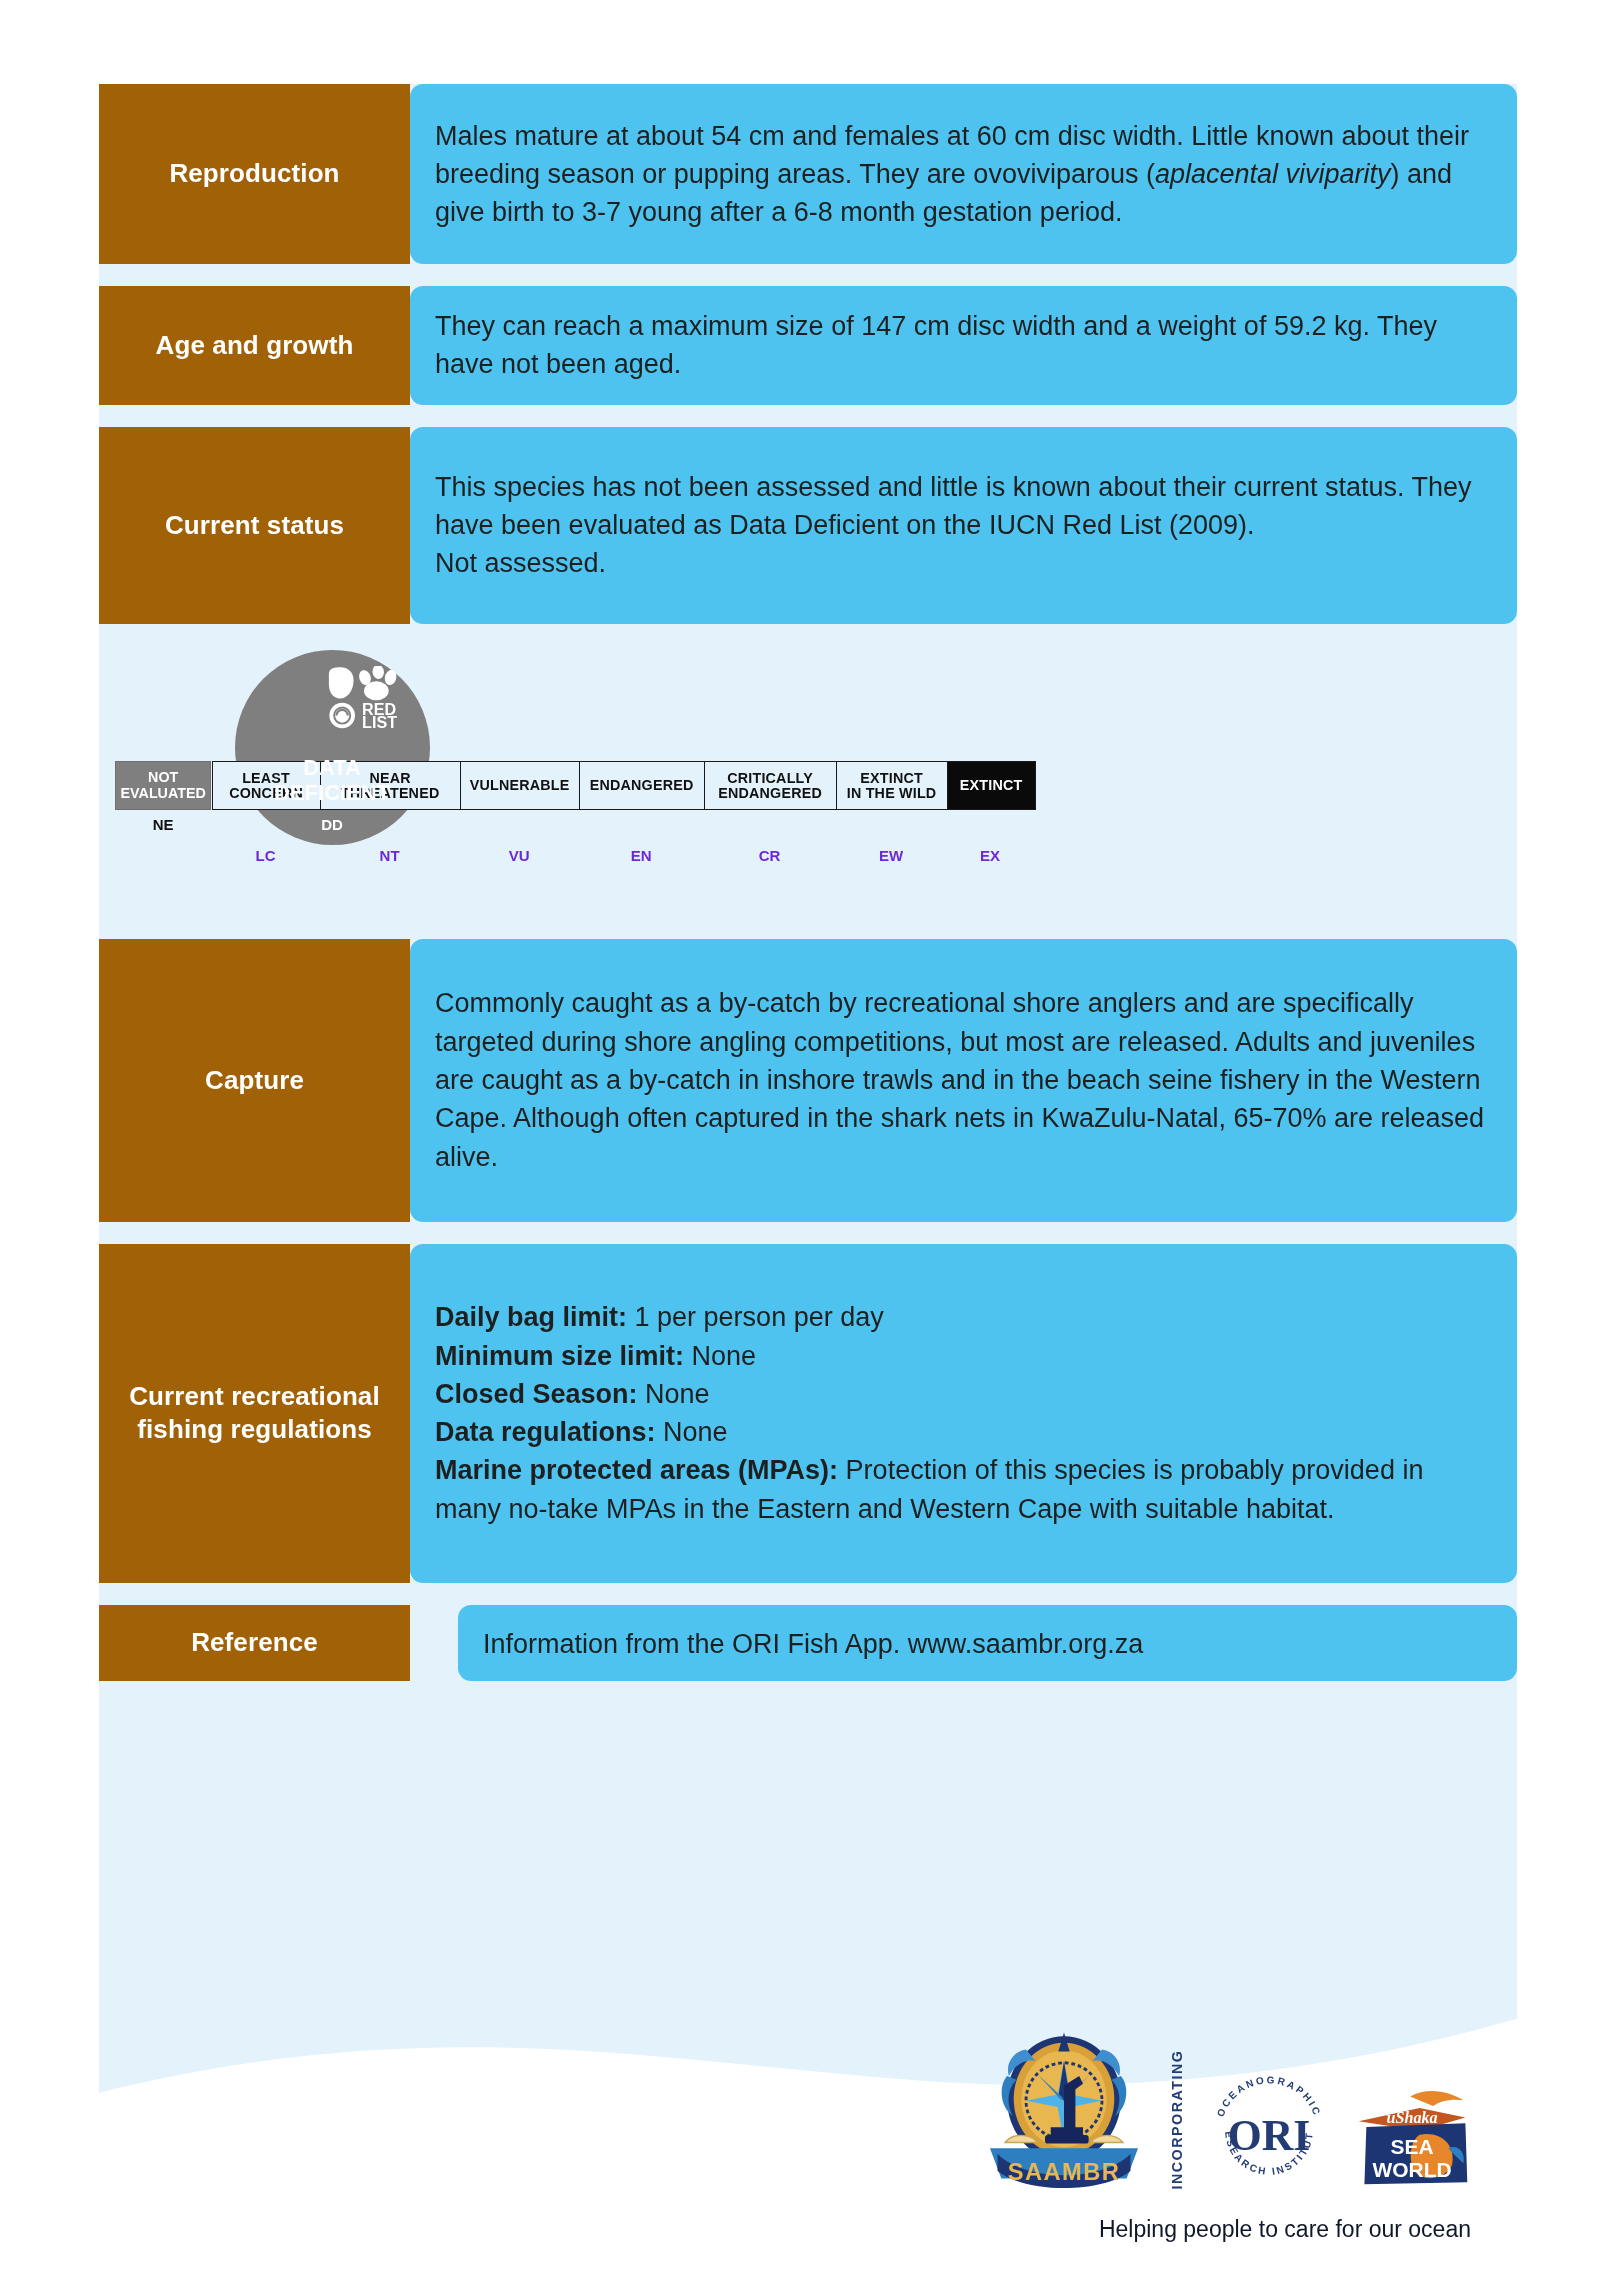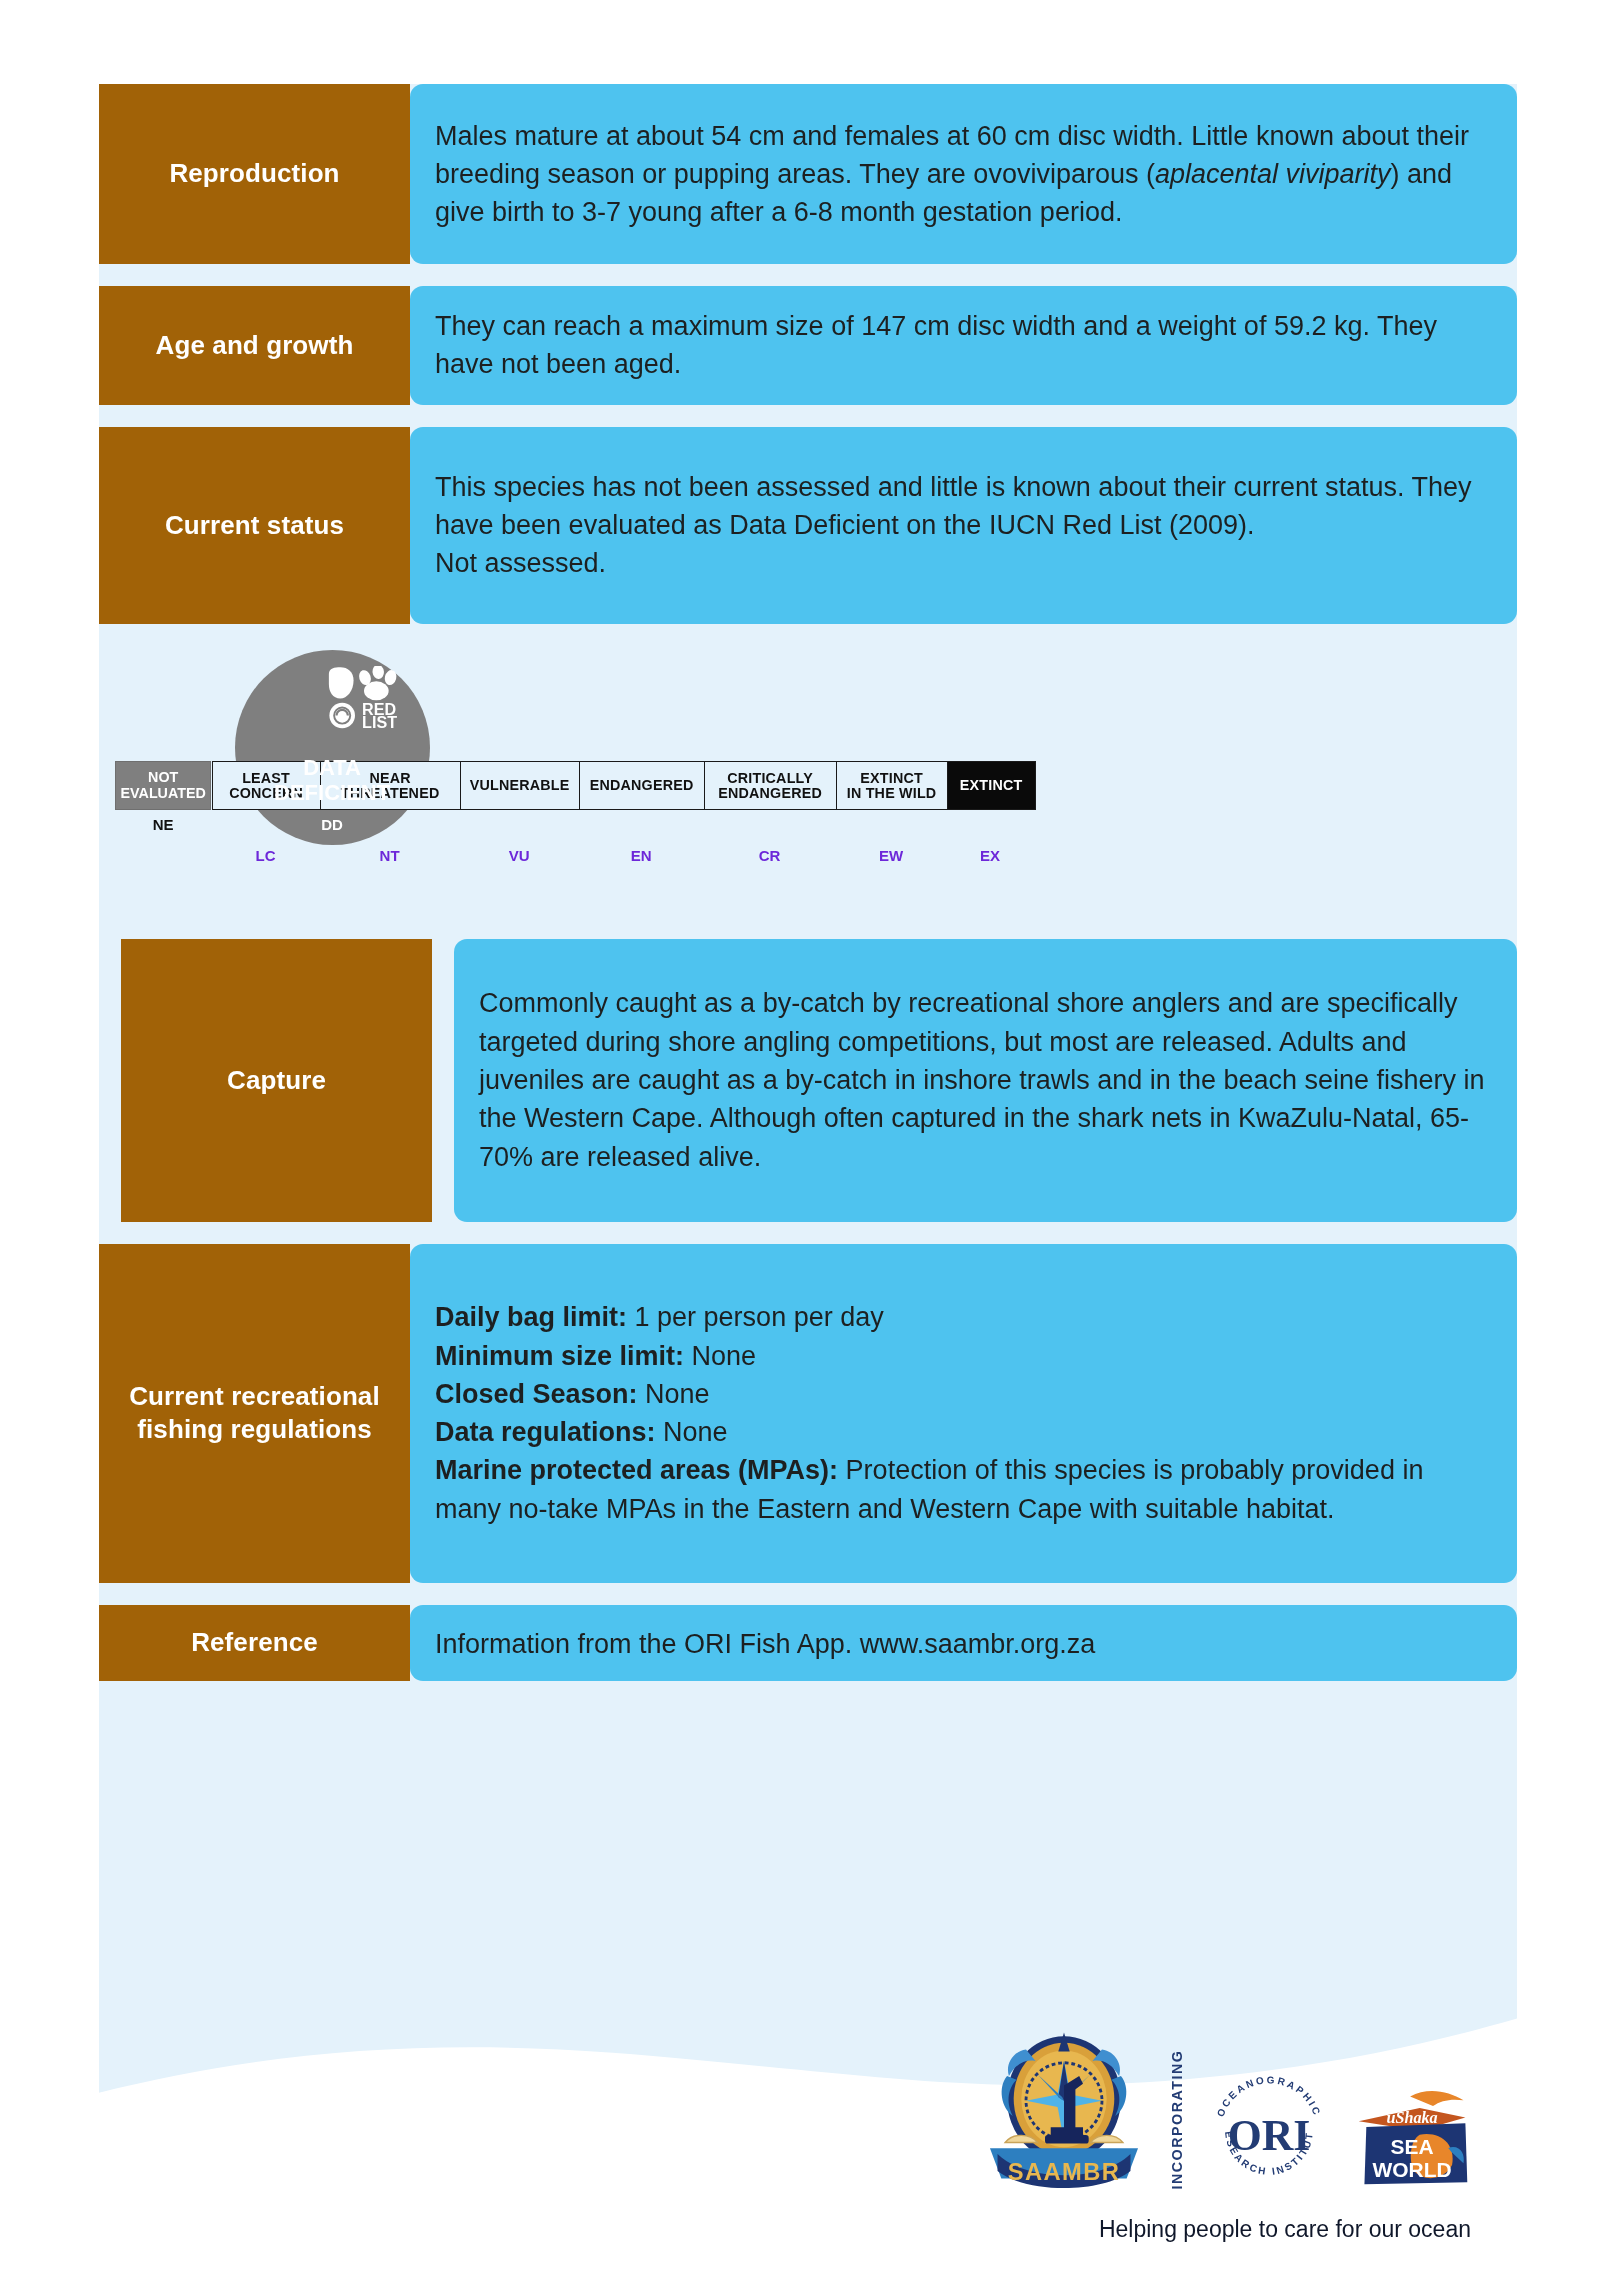--- a/index.html
+++ b/index.html
@@ -79,29 +79,29 @@
   .row-reproduction .row-label,
   .row-reproduction .row-body { min-height: 180px; }
 
   .row-age .row-label,
   .row-age .row-body { min-height: 117px; }
 
   .row-status .row-label,
   .row-status .row-body { min-height: 197px; }
 
   .row-capture .row-label,
-  .row-capture .row-body { min-height: 283px; margin-left: 22px; }
+  .row-capture .row-body { min-height: 283px; }
 
   .row-regs .row-label,
   .row-regs .row-body { min-height: 339px; }
 
   .row-reference .row-label,
   .row-reference .row-body { min-height: 76px; }
 
-  .row-reference .row-body { padding-top: 13.3px; padding-bottom: 11px; }
+  .row-reference .row-body { padding-top: 13.3px; padding-bottom: 11px; margin-left: 48px; }
 
   
   .iucn-wrap {
     position: relative;
     height: 271px;
     width: 1418px;
     background: #e4f2fb;
     margin-bottom: 22px;
   }
 

